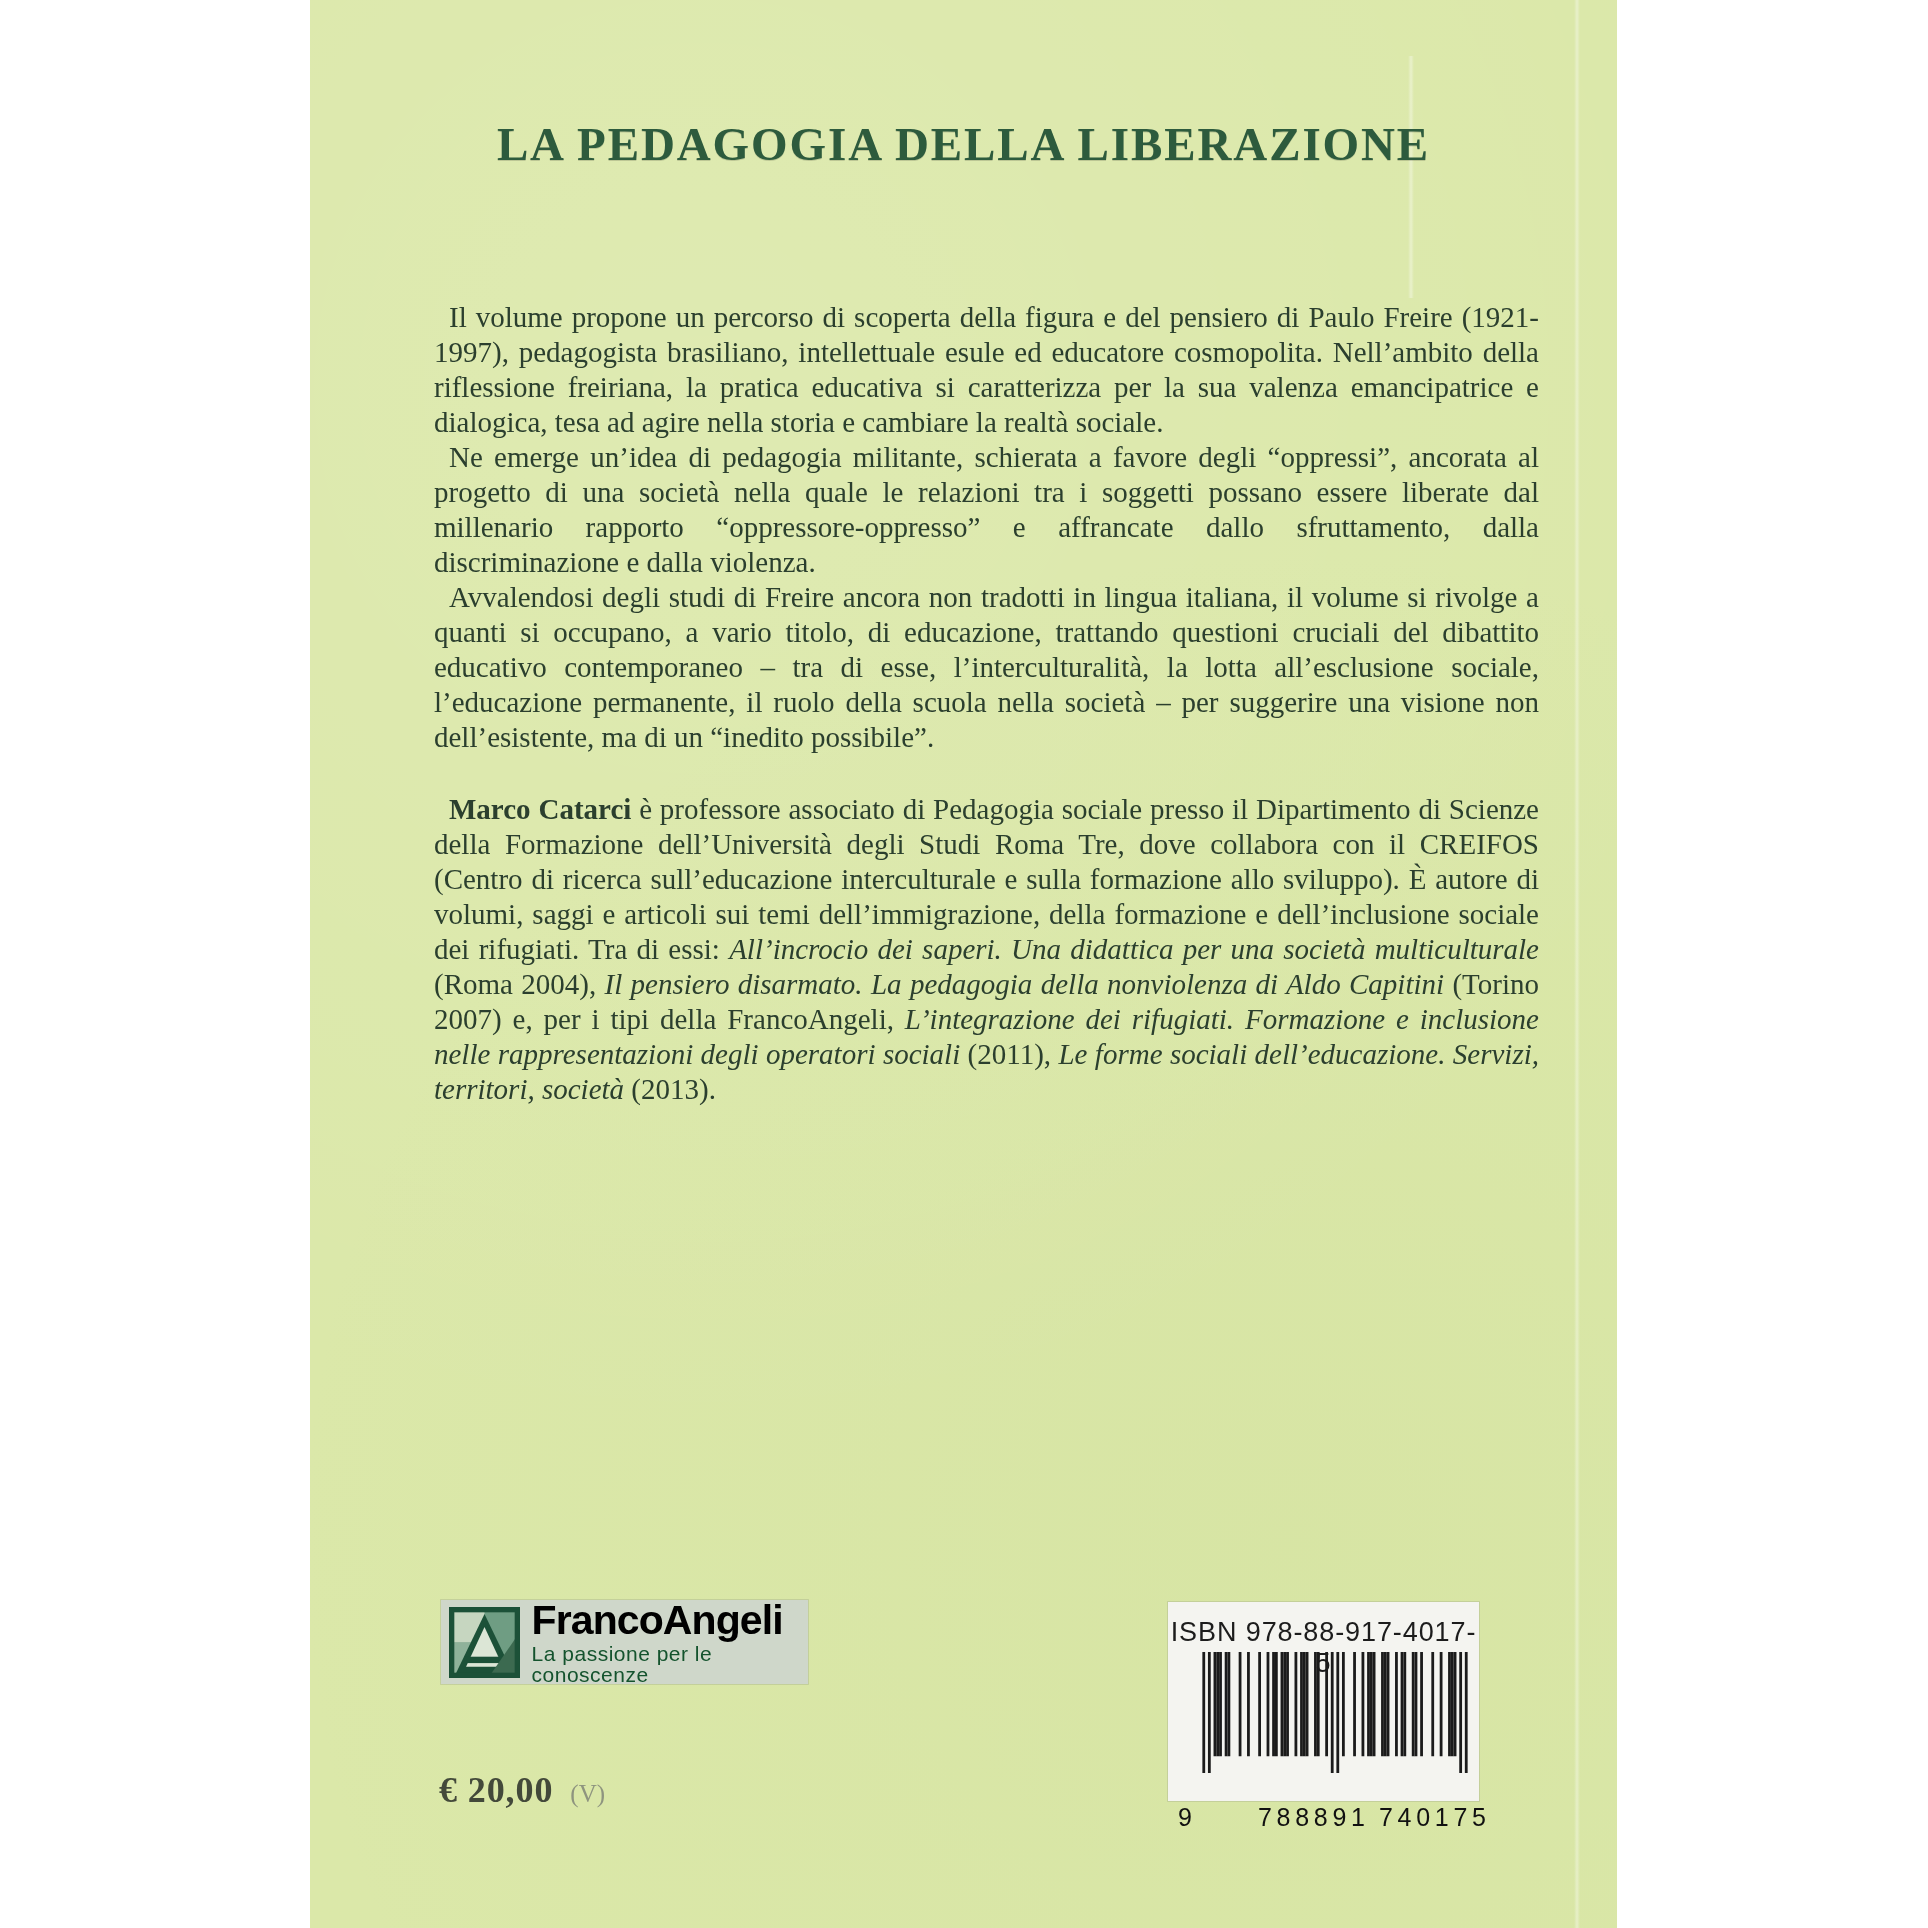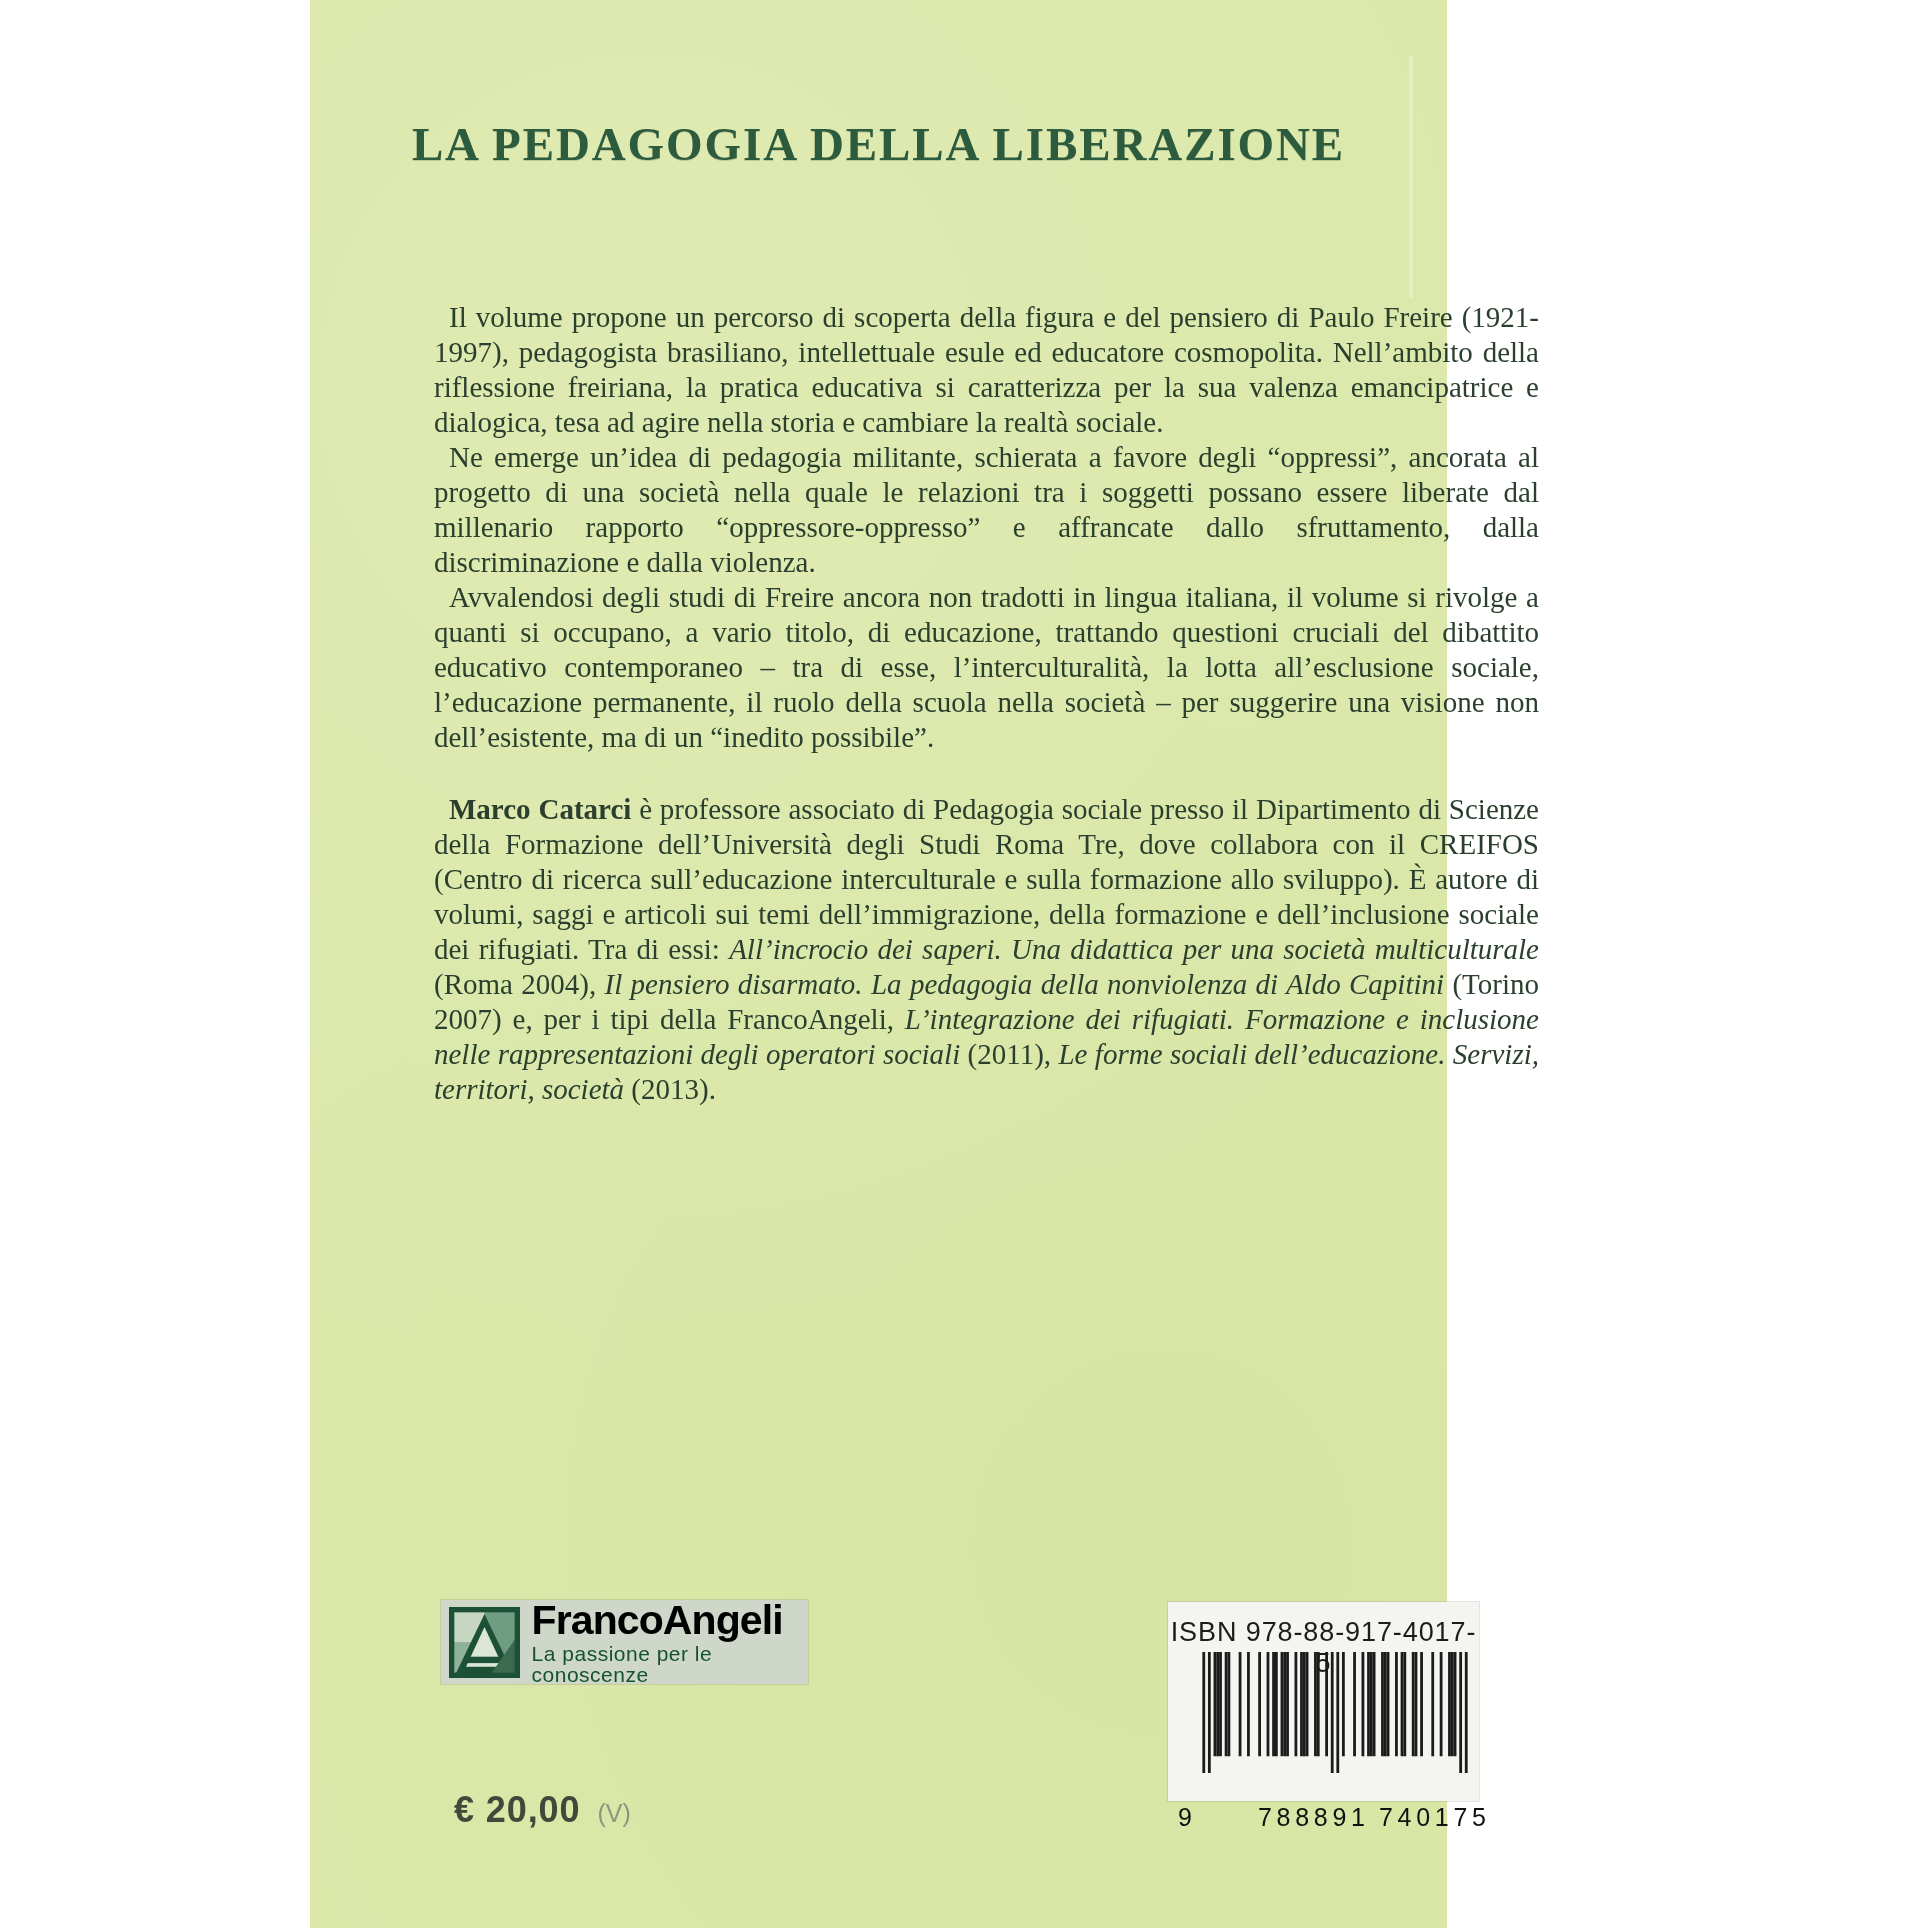--- a/index.html
+++ b/index.html
@@ -6,21 +6,21 @@
   html,body { background:#ffffff; }
   body { font-family:"Liberation Serif","DejaVu Serif",serif; }
 
   #page {
     position:relative; width:1929px; height:1929px;
     background:#ffffff; overflow:hidden;
   }
 
   
   .cover {
-    position:absolute; left:310px; top:0; width:1137px; height:1929px;
+    position:absolute; left:310px; top:0; width:1307px; height:1929px;
     background:#dbe8a9;
     background-image:
       radial-gradient(circle at 30% 20%, rgba(255,255,255,.10), rgba(255,255,255,0) 60%),
       radial-gradient(circle at 75% 80%, rgba(180,200,120,.10), rgba(255,255,255,0) 55%);
   }
   .crease {
     position:absolute; top:0; bottom:0; width:5.6px;
     background:linear-gradient(to right, rgba(255,255,255,0), rgba(255,255,255,.38), rgba(255,255,255,0));
     pointer-events:none;
   }
@@ -58,23 +58,23 @@
   .logo-name {
     color:#000000; font-weight:bold; font-size:41px; letter-spacing:-0.9px;
     display:block; line-height:41px;
   }
   .logo-tagline {
     color:#14532d; font-size:21px; display:block; margin-top:2px; letter-spacing:0.5px;
   }
 
   
   .price-row {
-    position:absolute; left:144px; top:1769px;
-    font-family:Liberation Sans, sans-serif;
-    display:flex; align-items:baseline;margin-top:20px;
+    position:absolute; left:129px; top:1769px;
+    font-family:Liberation Serif, serif;
+    display:flex; align-items:baseline;
   }
   .price-amount { font-size:36px; font-weight:bold; color:#43493a; letter-spacing:0.9px; }
   .vat-note { font-size:25px; color:#8e947f; margin-left:17px; }
 
   
   .isbn-panel {
     position:absolute; left:858px; top:1602px; width:311px; height:199px;
     background:#f4f4f0; box-shadow:0 0 0 0.9px rgba(130,135,115,.25);
     font-family:"Liberation Sans","DejaVu Sans",sans-serif; color:#1c1c1c;
   }

